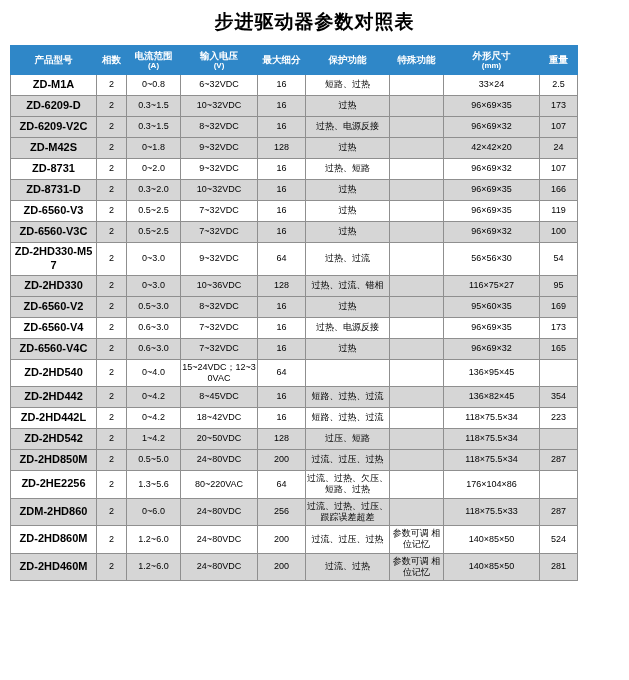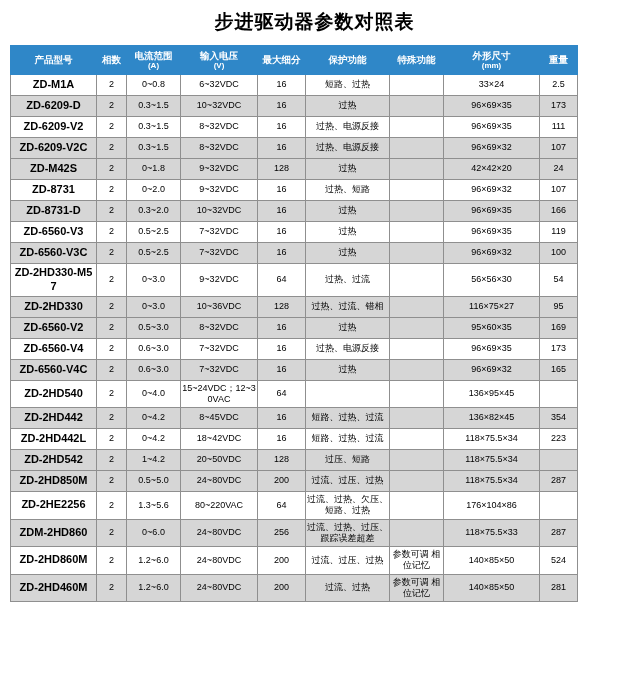--- a/index.html
+++ b/index.html
@@ -124,31 +124,20 @@
           <td class="model">ZD-6209-D</td>
           <td>2</td>
           <td>0.3~1.5</td>
           <td>10~32VDC</td>
           <td>16</td>
           <td>过热</td>
           <td></td>
           <td>96×69×35</td>
           <td>173</td>
         </tr>
-        <tr>
-          <td class="model">ZD-6209-V2</td>
-          <td>2</td>
-          <td>0.3~1.5</td>
-          <td>8~32VDC</td>
-          <td>16</td>
-          <td>过热、电源反接</td>
-          <td></td>
-          <td>96×69×35</td>
-          <td>111</td>
-        </tr>
         <tr class="alt">
           <td class="model">ZD-6209-V2C</td>
           <td>2</td>
           <td>0.3~1.5</td>
           <td>8~32VDC</td>
           <td>16</td>
           <td>过热、电源反接</td>
           <td></td>
           <td>96×69×32</td>
           <td>107</td>

